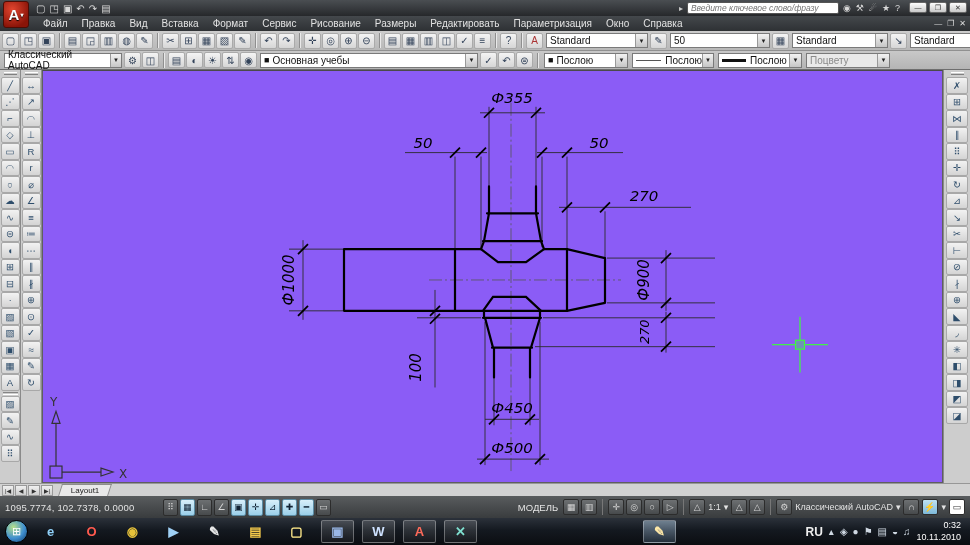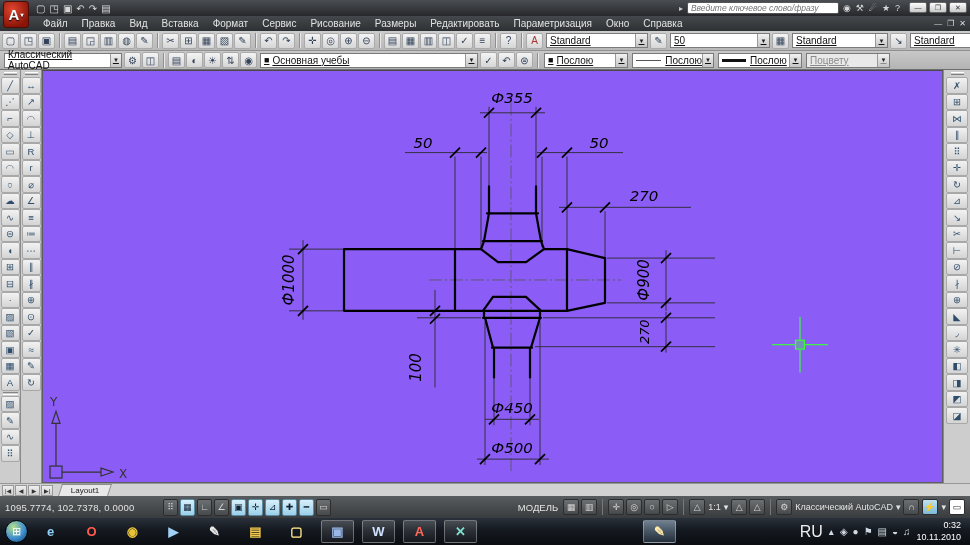--- a/index.html
+++ b/index.html
@@ -38,21 +38,21 @@
   .row2{height:20px;background:linear-gradient(#cccccc,#b8b8b8);display:flex;align-items:center;
         padding-left:2px;border-bottom:1px solid #909090;}
   .row3{height:19px;background:linear-gradient(#c8c8c8,#b4b4b4);display:flex;align-items:center;
         padding-left:2px;border-bottom:1px solid #6e6e6e;}
   .tbtn{width:17px;height:16px;display:flex;align-items:center;justify-content:center;flex:none;
         font-size:10px;color:#33435a;background:linear-gradient(#f4f4f4,#d6d6d6);
         border:1px solid #aaa;border-radius:2px;margin:0 1px 0 0;}
   .row2 .sep,.row3 .sep{width:2px;height:15px;border-left:1px solid #8f8f8f;border-right:1px solid #e9e9e9;
         background:none;margin:0 3px;flex:none;}
   .combo{height:15px;background:#fff;border:1px solid #7a7a7a;display:flex;align-items:center;
-         font-size:10px;color:#111;padding-left:3px;margin:0 2px;flex:none;text-decoration:underline;}
+         font-size:10px;color:#111;padding-left:3px;margin:0 2px;flex:none;}
   .combo .carr{margin-left:auto;width:12px;height:13px;background:linear-gradient(#f2f2f2,#c6c6c6);
          border-left:1px solid #999;font-size:6px;display:flex;align-items:center;justify-content:center;color:#222;}
   .combo.dis{color:#8a8a8a;background:#e9e9e9;}
   .swatch{color:#111;font-size:9px;margin-right:3px;}
   .ltline{width:28px;height:1px;background:#555;margin-right:4px;}
   .lwline{width:24px;height:3px;background:#111;margin-right:4px;}
 
   
   .main{display:flex;height:413px;background:#7b7b7b;}
   .strips-left{width:42px;display:flex;gap:0;}
@@ -101,21 +101,21 @@
   .orb{width:23px;height:23px;flex:none;border-radius:50%;border:1px solid #000;color:#fff;font-size:11px;
        background:radial-gradient(circle at 35% 30%,#b7e08a,#3f8fd0 55%,#123a63);
        display:flex;align-items:center;justify-content:center;}
   .titem{width:33px;height:23px;flex:none;display:flex;align-items:center;justify-content:center;
          font-size:13px;font-weight:bold;border-radius:2px;}
   .titem.open{border:1px solid rgba(255,255,255,.32);
          background:linear-gradient(rgba(255,255,255,.16),rgba(255,255,255,.04));}
   .titem.on{background:linear-gradient(rgba(200,230,255,.45),rgba(130,170,210,.2));}
   .titem.spacer{width:150px;border:none;background:none;}
   .tray{margin-left:auto;display:flex;align-items:center;gap:6px;color:#eee;}
-  .tray .lang{font-size:16px;font-weight:normal;}
+  .tray .lang{font-size:12px;font-weight:bold;}
   .tray .tico{font-size:10px;color:#cfd8e2;}
   .clock{text-align:right;font-size:9px;line-height:1.25;color:#fff;padding-right:4px;}
 </style>
 </head>
 <body>
 
 <div class="win">
 
   <div class="titlebar">
     <div class="logo">

